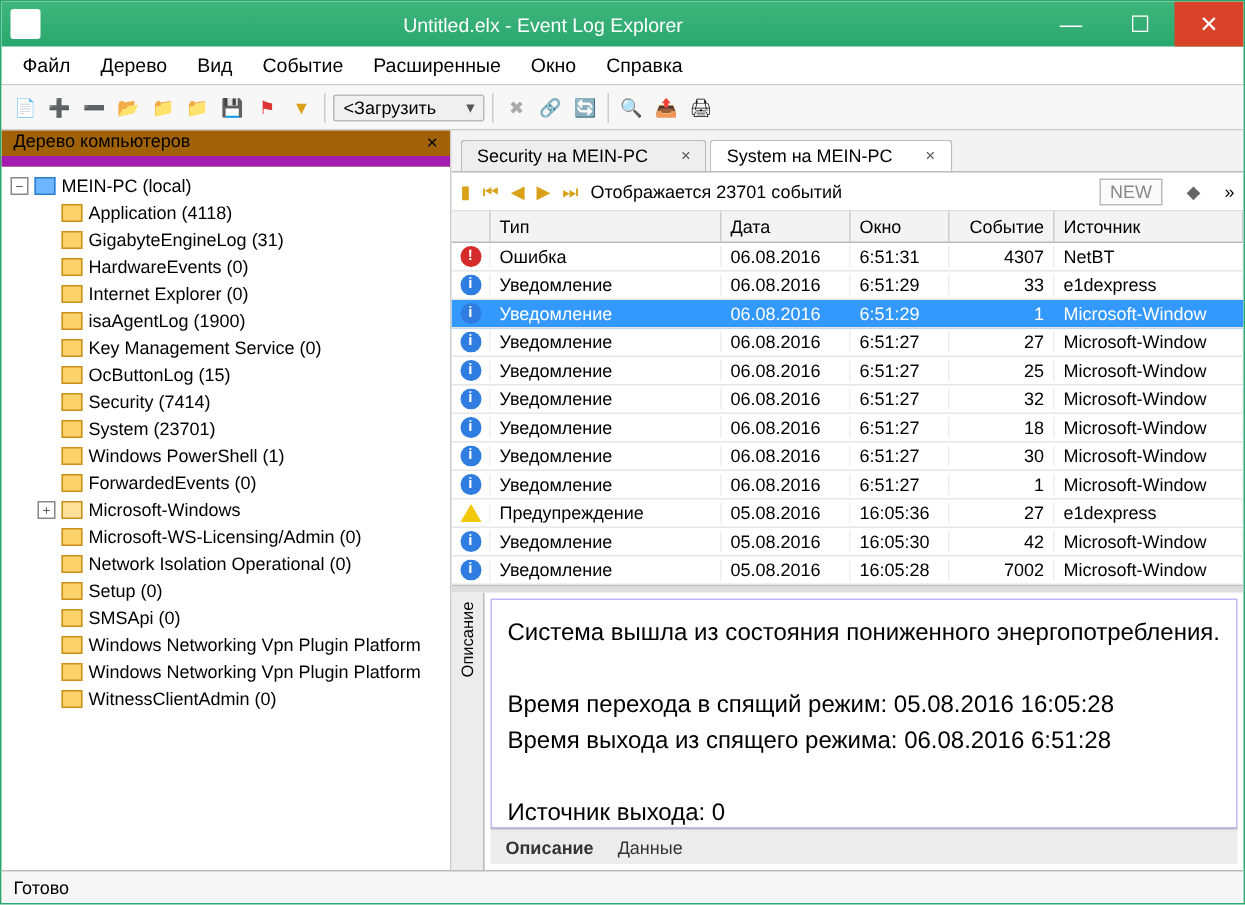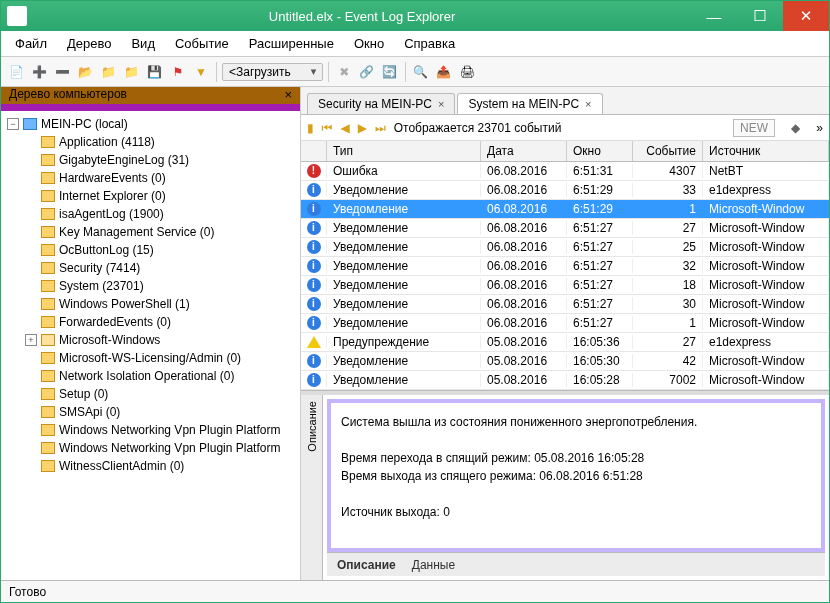--- a/index.html
+++ b/index.html
@@ -21,21 +21,21 @@
 .panel-title{height:24px;display:flex;justify-content:space-between;padding:0 8px;font-size:14px;border-bottom:7px solid #a21caf;background:#a16207}
 .tree{flex:1;overflow:auto;padding:4px 0 4px 6px}
 .tree-row{display:flex;align-items:center;height:18px;gap:4px;white-space:nowrap}
 .indent0{padding-left:0}.indent1{padding-left:18px}
 .tog{width:12px;height:12px;border:1px solid #888;font-size:9px;line-height:10px;text-align:center;color:#555;background:#fff}
 .ic-pc{width:14px;height:12px;background:#6eb6ff;border:1px solid #2a7fcc}
 .ic-folder{width:14px;height:12px;background:#fcd26a;border:1px solid #c98f1a}
 .ic-folder.open{background:#ffe19a}
 .right{flex:1;display:flex;flex-direction:column;overflow:hidden}
 .tabstrip{height:28px;display:flex;align-items:flex-end;padding:4px 6px 0 6px;gap:2px;border-bottom:1px solid #bbb;background:#f3f3f3}
-.tab{display:flex;align-items:center;gap:6px;padding:3px 10px;border:1px solid #bbb;border-bottom:none;background:#eee;border-radius:3px 3px 0 0;font-size:11px}
+.tab{display:flex;align-items:center;gap:22px;padding:3px 10px;border:1px solid #bbb;border-bottom:none;background:#eee;border-radius:3px 3px 0 0;font-size:11px}
 .tab.active{background:#fff}
 .tab .x{font-size:11px;color:#555}
 .navrow{height:26px;display:flex;align-items:center;padding:0 6px;gap:8px;border-bottom:1px solid #ddd}
 .navbtn{font-size:12px;color:#d9a01a}
 .navtxt{font-size:12px}
 .newchip{margin-left:auto;font-size:12px;padding:1px 6px;border:1px solid #bbb;background:#fafafa;color:#888}
 .grid{flex:0 0 auto;border-bottom:1px solid #bbb}
 .ghead{display:flex;background:#f3f3f3;border-bottom:1px solid #bbb}
 .ghead .gc{padding:3px 6px;border-right:1px solid #ccc;font-size:12px}
 .grow{display:flex;border-bottom:1px solid #e6e6e6;height:19px;align-items:center}
@@ -44,21 +44,21 @@
 .gc.c1{width:154px}.gc.c2{width:86px}.gc.c3{width:66px}.gc.c4{width:70px;text-align:right}.gc.c5{flex:1}
 .grow.sel{background:#3399ff}
 .grow.sel .gc{color:#fff;border-right-color:#3399ff}
 .ic-err{width:14px;height:14px;border-radius:50%;background:#d62b2b;color:#fff;font-size:10px;line-height:14px;text-align:center;font-weight:bold}
 .ic-info{width:14px;height:14px;border-radius:50%;background:#2f7de0;color:#fff;font-size:10px;line-height:14px;text-align:center;font-weight:bold}
 .ic-warn{width:0;height:0;border-left:7px solid transparent;border-right:7px solid transparent;border-bottom:12px solid #f2c90a}
 .detail{flex:1;border-top:4px solid #ddd;display:flex;overflow:hidden}
 .vtab{width:22px;background:#ececec;border-right:1px solid #bbb;display:flex;align-items:flex-start;justify-content:center;padding-top:6px}
 .vtab span{writing-mode:vertical-rl;font-size:11px;transform:rotate(180deg)}
 .dbody{flex:1;display:flex;flex-direction:column}
-.desc{flex:1;padding:10px;border:4px solid #c4b5fd;margin:4px 4px 0 4px;background:#fff;overflow:auto;font-size:12px;line-height:1.5}
+.desc{flex:1;padding:10px;border:1px solid #c4b5fd;margin:4px 4px 0 4px;background:#fff;overflow:auto;font-size:16px;line-height:1.5}
 .btabs{height:24px;display:flex;align-items:center;gap:16px;padding:0 10px;background:#ececec;border-top:1px solid #bbb;margin:0 4px 4px 4px}
 .btabs .bt{font-size:12px;color:#333}
 .btabs .bt.active{font-weight:bold}
 .status{height:22px;border-top:1px solid #bbb;display:flex;align-items:center;padding:0 8px;background:#f7f7f7;font-size:12px}
 .close-x{font-size:13px}
 .chev{font-size:11px;color:#555}
 </style>
 </head>
 <body>
 

